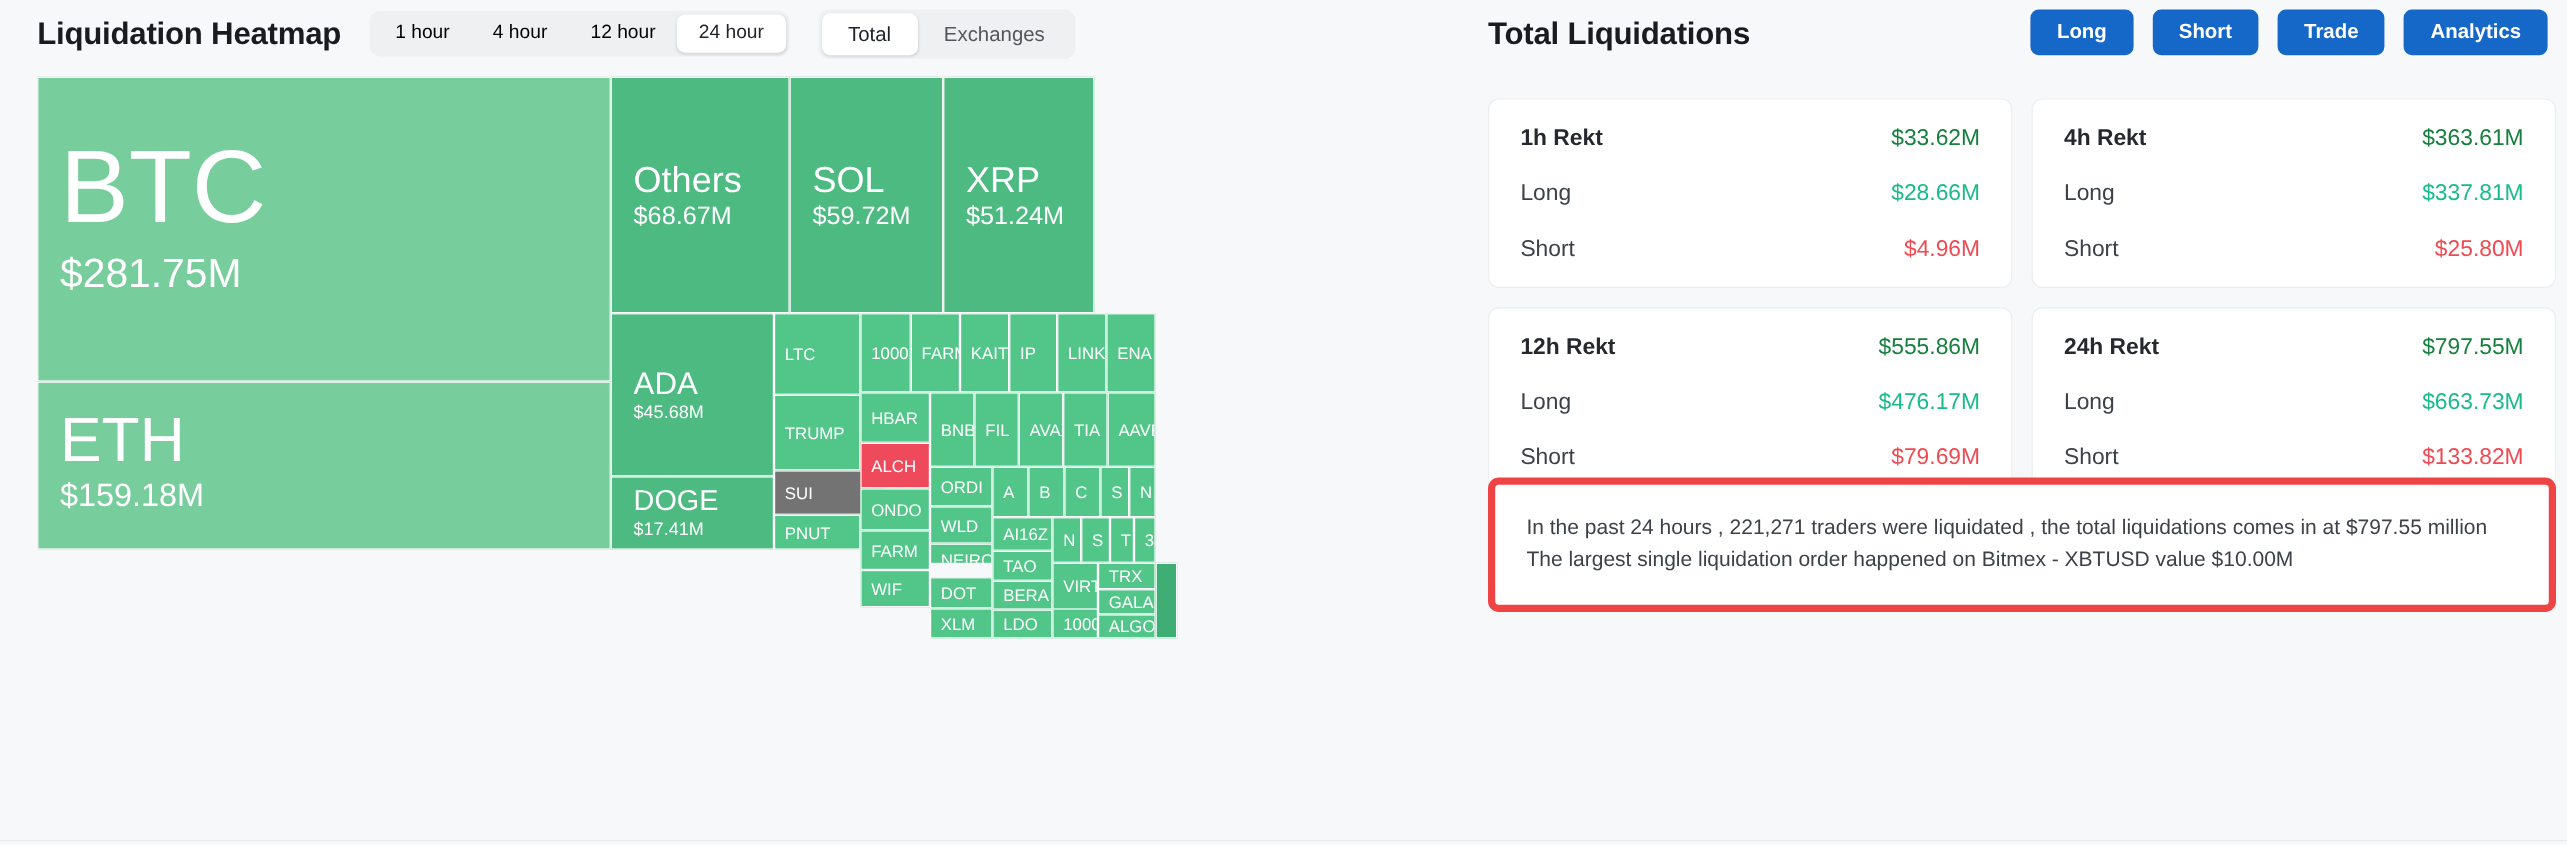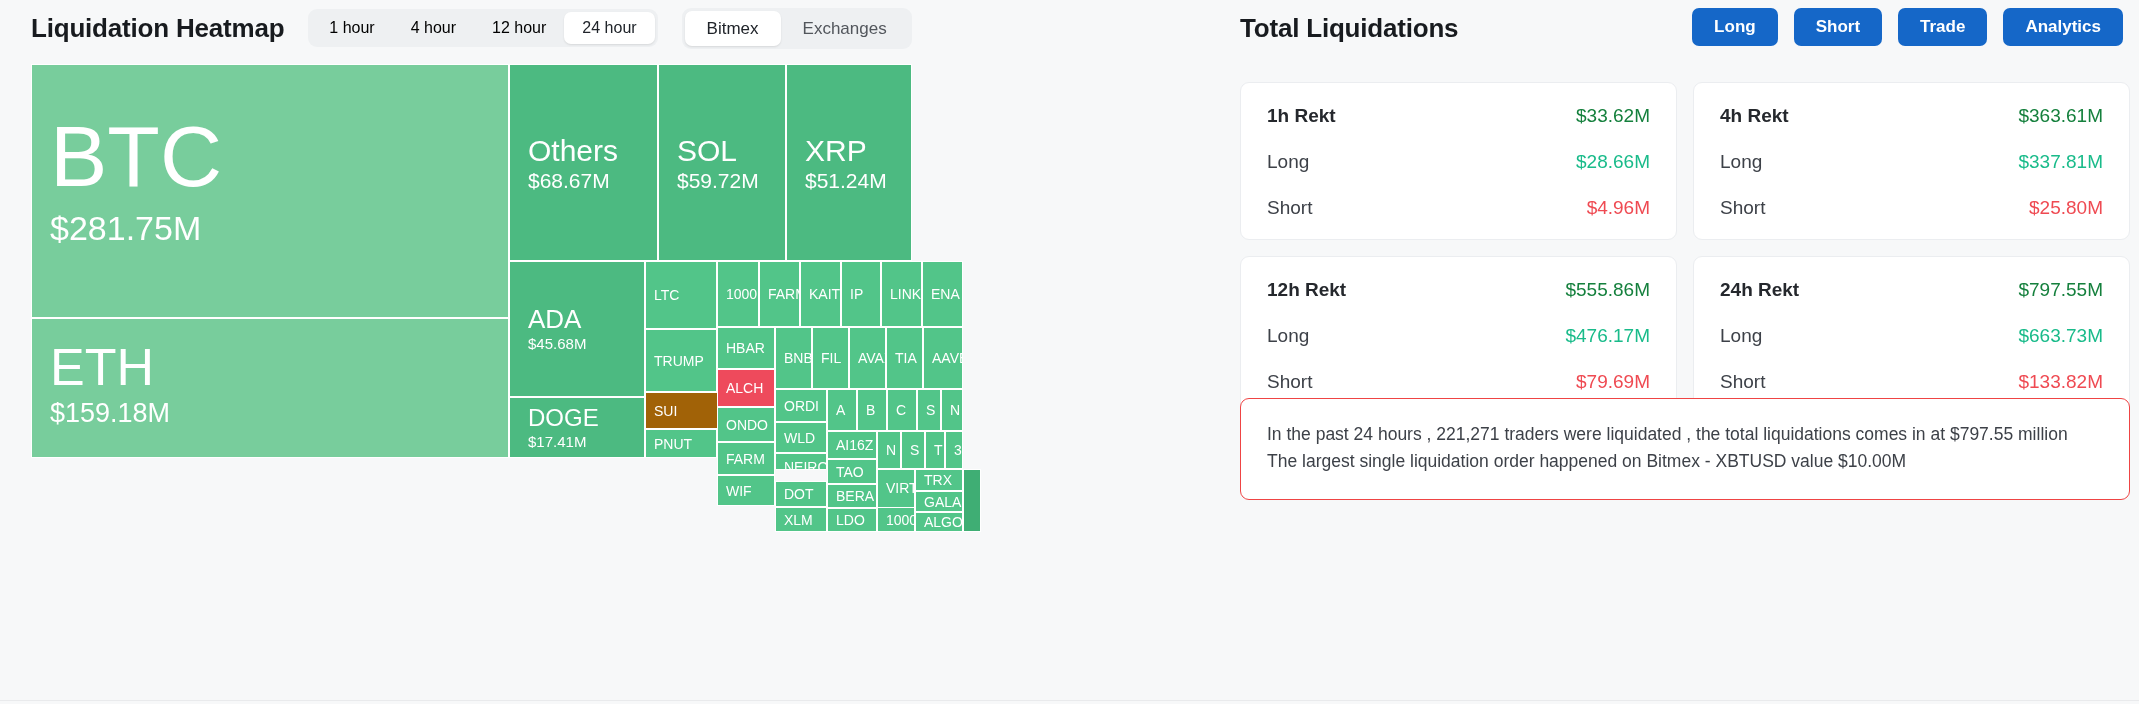--- a/index.html
+++ b/index.html
@@ -58,21 +58,21 @@
   .card-row + .card-row { margin-top: 24px; }
   .cr-label { font-size: 19px; color: #3d4148; }
   .cr-label.head { font-weight: bold; color: #25282d; }
   .cr-value { font-size: 19px; color: #25282d; }
   .cr-value.head { font-weight: normal; color: #15803d; }
   .cr-value.long { color: #19bb8a; }
   .cr-value.short { color: #ef4a52; }
 
   .summary {
     position: absolute; left: 16px; top: 398px; width: 890px;
-    background: #ffffff; border: 1px solid #ef4444; border-radius: 9px;
+    background: #ffffff; border: 6px solid #ef4444; border-radius: 9px;
     padding: 22px 26px 24px 26px;
   }
   .summary p { font-size: 17.5px; color: #3d4148; line-height: 1.55; }
 
   .bottom-edge { position: absolute; left: 0; top: 700px; width: 2139px; height: 1px; background: #e9eaec; }
 </style>
 </head>
 <body>
 
 <div class="page">
@@ -81,21 +81,21 @@
 
     <div class="lp-header">
       <div class="lp-title">Liquidation Heatmap</div>
       <div class="seg" id="timeframe-seg">
           <div class="seg-item">1 hour</div>
           <div class="seg-item">4 hour</div>
           <div class="seg-item">12 hour</div>
           <div class="seg-item active">24 hour</div>
         </div>
       <div class="seg2" id="view-seg">
-          <div class="seg2-item active">Bitmex</div>
+          <div class="seg2-item active">Total</div>
           <div class="seg2-item">Exchanges</div>
         </div>
     </div>
 
     <div class="treemap" id="treemap">
         <div class="tile" style="left: 0px; top: 0px; width: 478px; height: 254px; background: rgb(120, 205, 156);">
           <div class="sym" style="font-size: 86px; left: 18px; top: 47.88px;">BTC</div>
           <div class="val" style="font-size: 34px; left: 18px; top: 145.92px;">$281.75M</div>
         </div>
         <div class="tile" style="left: 0px; top: 254px; width: 478px; height: 140px; background: rgb(120, 205, 156);">
@@ -121,21 +121,21 @@
         <div class="tile" style="left: 478px; top: 333px; width: 136px; height: 61px; background: rgb(76, 186, 129);">
           <div class="sym" style="font-size: 24px; left: 18px; top: 8.42px;">DOGE</div>
           <div class="val" style="font-size: 15px; left: 18px; top: 35.78px;">$17.41M</div>
         </div>
         <div class="tile" style="left: 614px; top: 197px; width: 72px; height: 68px; background: rgb(82, 197, 137);">
           <div class="sym" style="font-size: 14px; left: 8px; top: 26.3px;">LTC</div>
         </div>
         <div class="tile" style="left: 614px; top: 265px; width: 72px; height: 63px; background: rgb(82, 197, 137);">
           <div class="sym" style="font-size: 14px; left: 8px; top: 23.8px;">TRUMP</div>
         </div>
-        <div class="tile" style="left: 614px; top: 328px; width: 92px; height: 37px; background: #a16207;">
+        <div class="tile" style="left: 614px; top: 328px; width: 92px; height: 37px; background: #737373;">
           <div class="sym" style="font-size: 14px; left: 8px; top: 10.8px;">SUI</div>
         </div>
         <div class="tile" style="left: 614px; top: 365px; width: 72px; height: 29px; background: rgb(82, 197, 137);">
           <div class="sym" style="font-size: 14px; left: 8px; top: 6.8px;">PNUT</div>
         </div>
         <div class="tile" style="left: 686px; top: 197px; width: 42px; height: 66px; background: rgb(82, 197, 137);">
           <div class="sym" style="font-size: 14px; left: 8px; top: 25.3px;">1000</div>
         </div>
         <div class="tile" style="left: 728px; top: 197px; width: 41px; height: 66px; background: rgb(82, 197, 137);">
           <div class="sym" style="font-size: 14px; left: 8px; top: 25.3px;">FARM</div>

